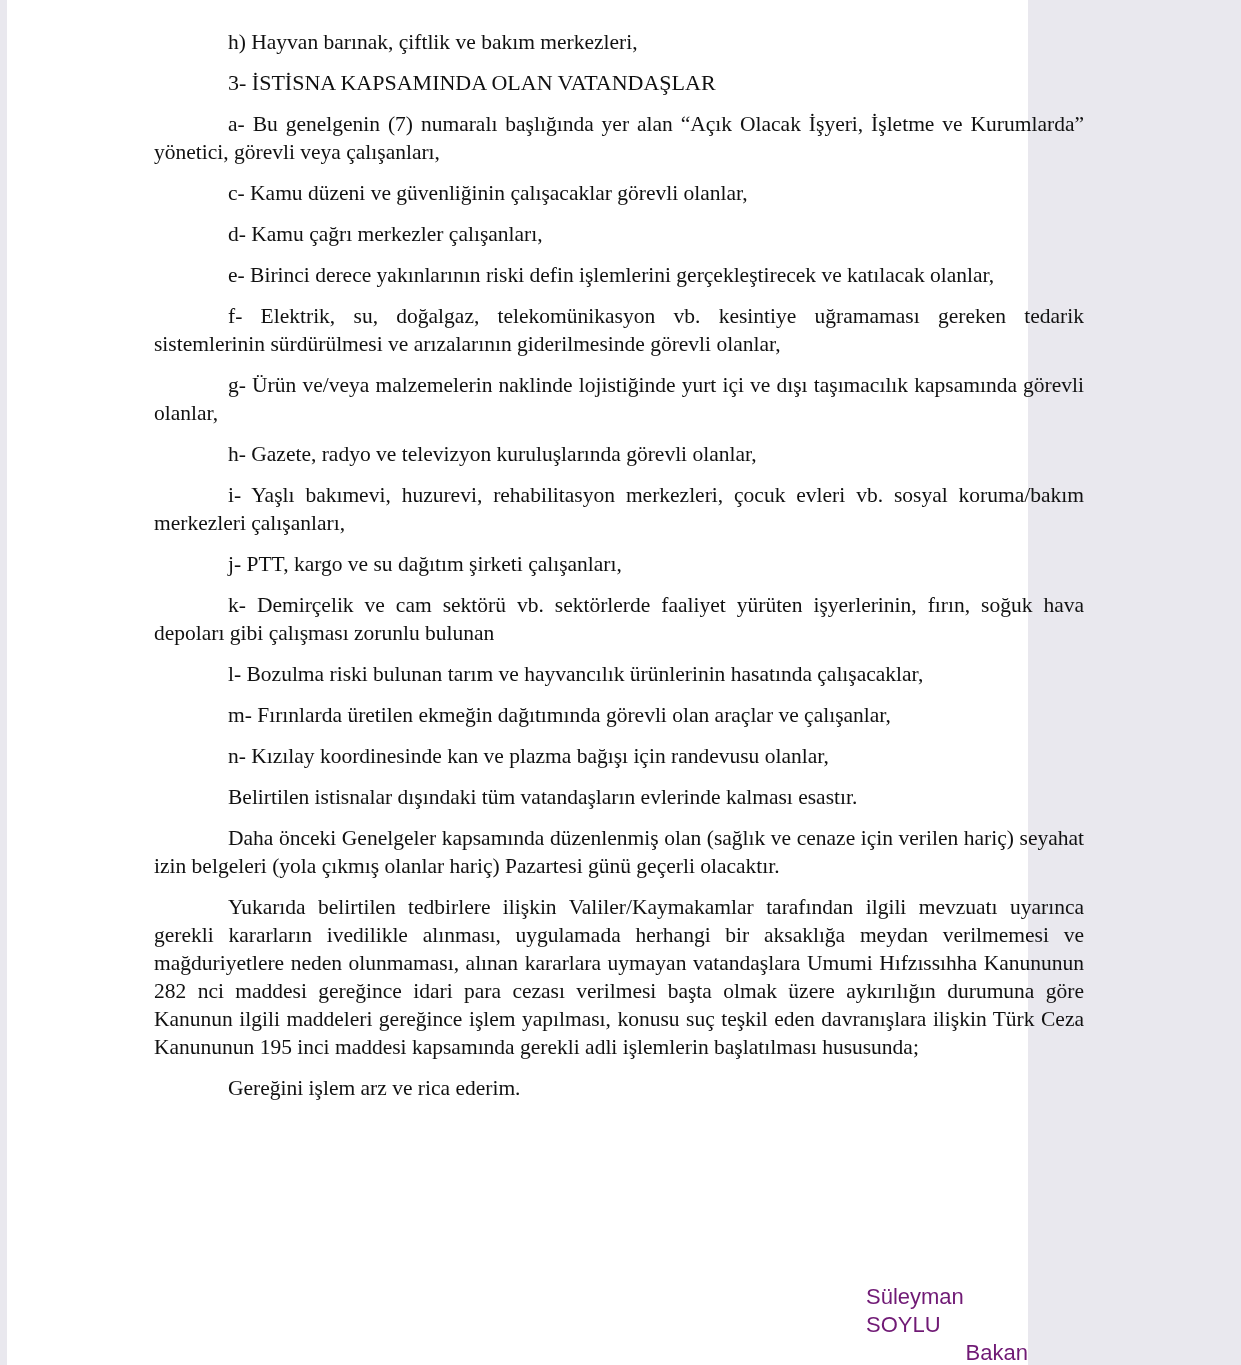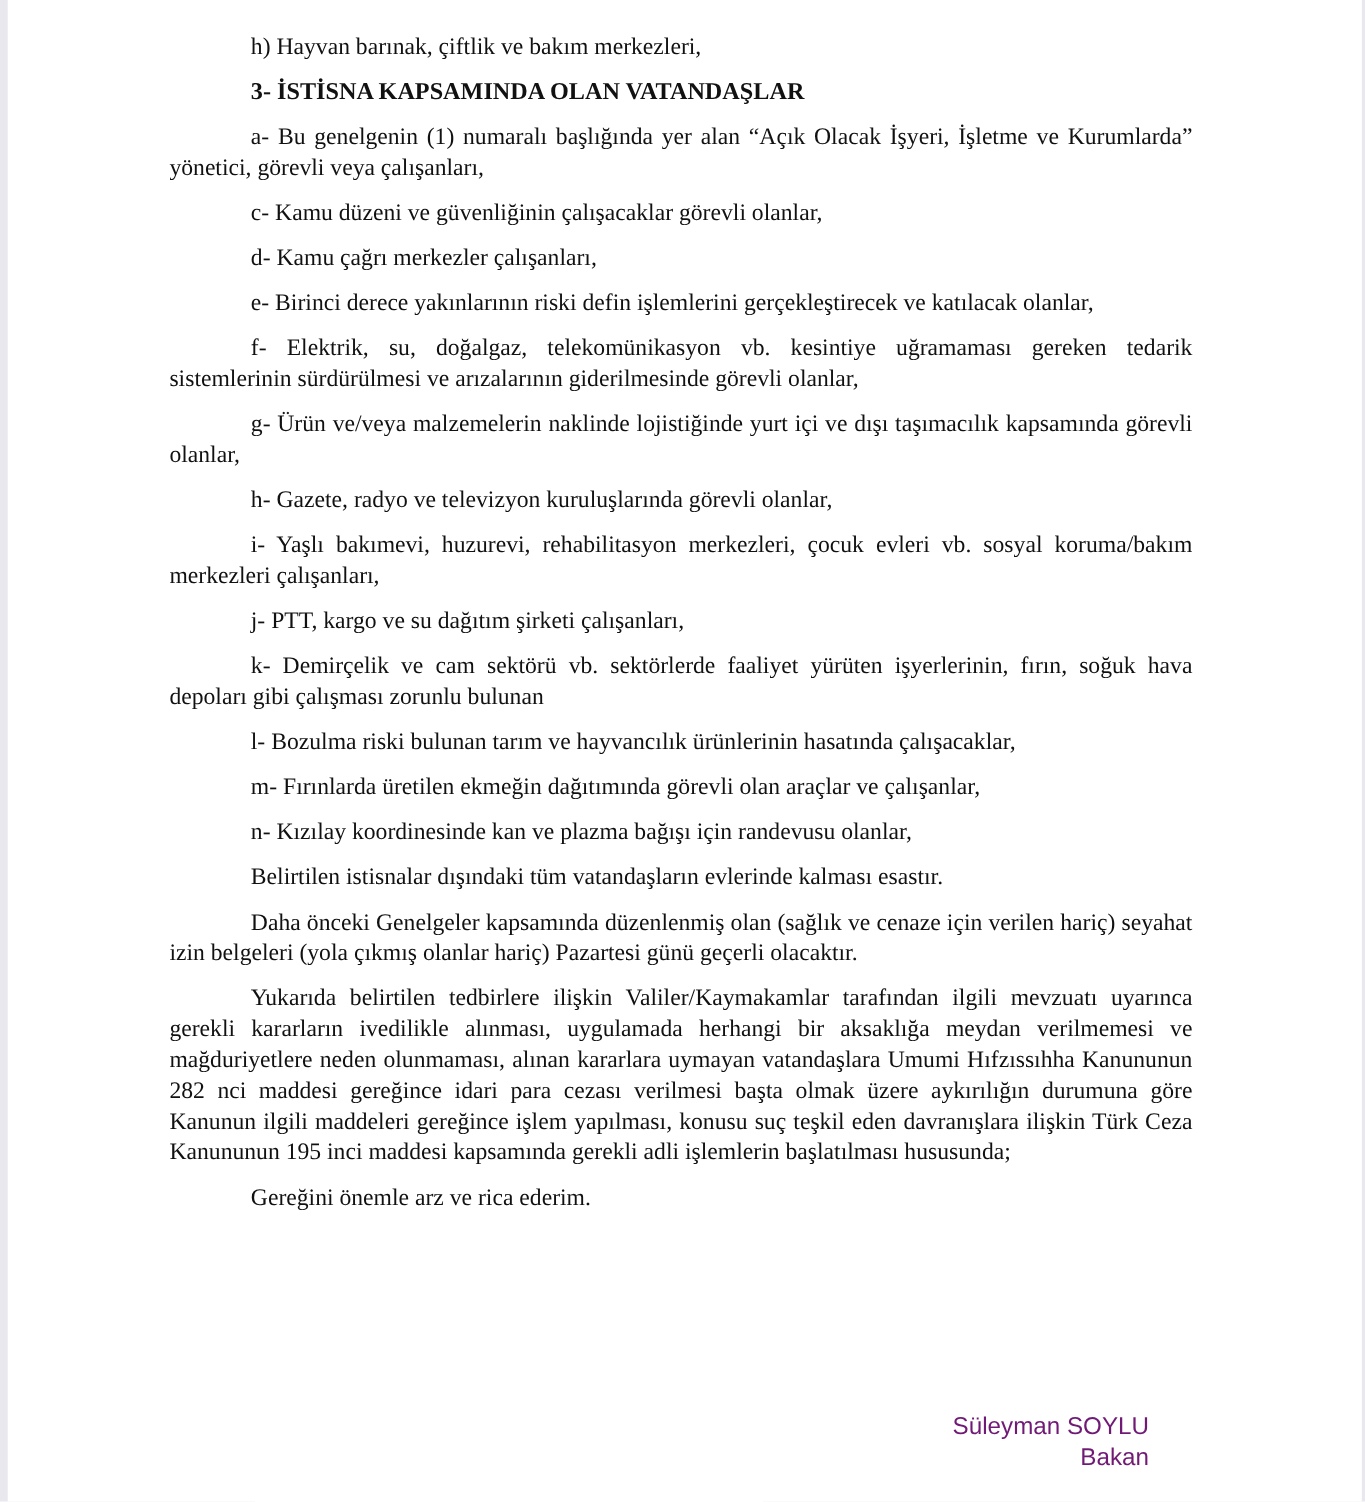--- a/index.html
+++ b/index.html
@@ -2,59 +2,59 @@
 <html><head>
 <meta charset="utf-8">
 <style>
   html, body { margin: 0; padding: 0; }
   body {
     width: 1241px; height: 1365px;
     background: #e9e8ee;
     position: relative; overflow: hidden;
   }
   .page {
-    position: absolute; left: 7px; top: 0; width: 1231px; height: 1365px;
+    position: absolute; left: 7px; top: 0; width: 1021px; height: 1365px;
     background: #ffffff;
   }
   .doc {
     position: absolute; left: 147px; top: 28px; width: 930px;
     font-family: "Liberation Serif", serif;
     font-size: 21.5px; line-height: 28px; color: #111;
     text-align: justify;
   }
   .p { margin: 0 0 13px 0; text-indent: 74px; }
-  .p.h { font-weight: bold; font-size: 22px; }
+  .p.h { font-weight: normal; font-size: 22px; }
   .sig {
     position: absolute; left: 859px; top: 1283px;
     font-family: Liberation Sans, sans-serif; font-size: 22px; line-height: 28px; color: #701a75;
   }
   .sig .t { display:block; padding-left: 71px; text-align: right; }
 </style>
 </head>
 <body>
 
 <div class="page">
   <div class="doc">
     <p class="p">h) Hayvan barınak, çiftlik ve bakım merkezleri,</p>
     <p class="p h">3- İSTİSNA KAPSAMINDA OLAN VATANDAŞLAR</p>
-    <p class="p">a- Bu genelgenin (1) numaralı başlığında yer alan “Açık Olacak İşyeri, İşletme ve Kurumlarda” yönetici, görevli veya çalışanları,</p>
+    <p class="p">a- Bu genelgenin (7) numaralı başlığında yer alan “Açık Olacak İşyeri, İşletme ve Kurumlarda” yönetici, görevli veya çalışanları,</p>
     <p class="p">c- Kamu düzeni ve güvenliğinin çalışacaklar görevli olanlar,</p>
     <p class="p">d- Kamu çağrı merkezler çalışanları,</p>
     <p class="p">e- Birinci derece yakınlarının riski defin işlemlerini gerçekleştirecek ve katılacak olanlar,</p>
     <p class="p">f- Elektrik, su, doğalgaz, telekomünikasyon vb. kesintiye uğramaması gereken tedarik sistemlerinin sürdürülmesi ve arızalarının giderilmesinde görevli olanlar,</p>
     <p class="p">g- Ürün ve/veya malzemelerin naklinde lojistiğinde yurt içi ve dışı taşımacılık kapsamında görevli olanlar,</p>
     <p class="p">h- Gazete, radyo ve televizyon kuruluşlarında görevli olanlar,</p>
     <p class="p">i- Yaşlı bakımevi, huzurevi, rehabilitasyon merkezleri, çocuk evleri vb. sosyal koruma/bakım merkezleri çalışanları,</p>
     <p class="p">j- PTT, kargo ve su dağıtım şirketi çalışanları,</p>
     <p class="p">k- Demirçelik ve cam sektörü vb. sektörlerde faaliyet yürüten işyerlerinin, fırın, soğuk hava depoları gibi çalışması zorunlu bulunan</p>
     <p class="p">l- Bozulma riski bulunan tarım ve hayvancılık ürünlerinin hasatında çalışacaklar,</p>
     <p class="p">m- Fırınlarda üretilen ekmeğin dağıtımında görevli olan araçlar ve çalışanlar,</p>
     <p class="p">n- Kızılay koordinesinde kan ve plazma bağışı için randevusu olanlar,</p>
     <p class="p">Belirtilen istisnalar dışındaki tüm vatandaşların evlerinde kalması esastır.</p>
     <p class="p">Daha önceki Genelgeler kapsamında düzenlenmiş olan (sağlık ve cenaze için verilen hariç) seyahat izin belgeleri (yola çıkmış olanlar hariç) Pazartesi günü geçerli olacaktır.</p>
     <p class="p">Yukarıda belirtilen tedbirlere ilişkin Valiler/Kaymakamlar tarafından ilgili mevzuatı uyarınca gerekli kararların ivedilikle alınması, uygulamada herhangi bir aksaklığa meydan verilmemesi ve mağduriyetlere neden olunmaması, alınan kararlara uymayan vatandaşlara Umumi Hıfzıssıhha Kanununun 282 nci maddesi gereğince idari para cezası verilmesi başta olmak üzere aykırılığın durumuna göre Kanunun ilgili maddeleri gereğince işlem yapılması, konusu suç teşkil eden davranışlara ilişkin Türk Ceza Kanununun 195 inci maddesi kapsamında gerekli adli işlemlerin başlatılması hususunda;</p>
-    <p class="p">Gereğini önemle arz ve rica ederim.</p>
+    <p class="p">Gereğini işlem arz ve rica ederim.</p>
   </div>
   <div class="sig">
     <span>Süleyman SOYLU</span>
     <span class="t">Bakan</span>
   </div>
 </div>
 
 </body></html>

